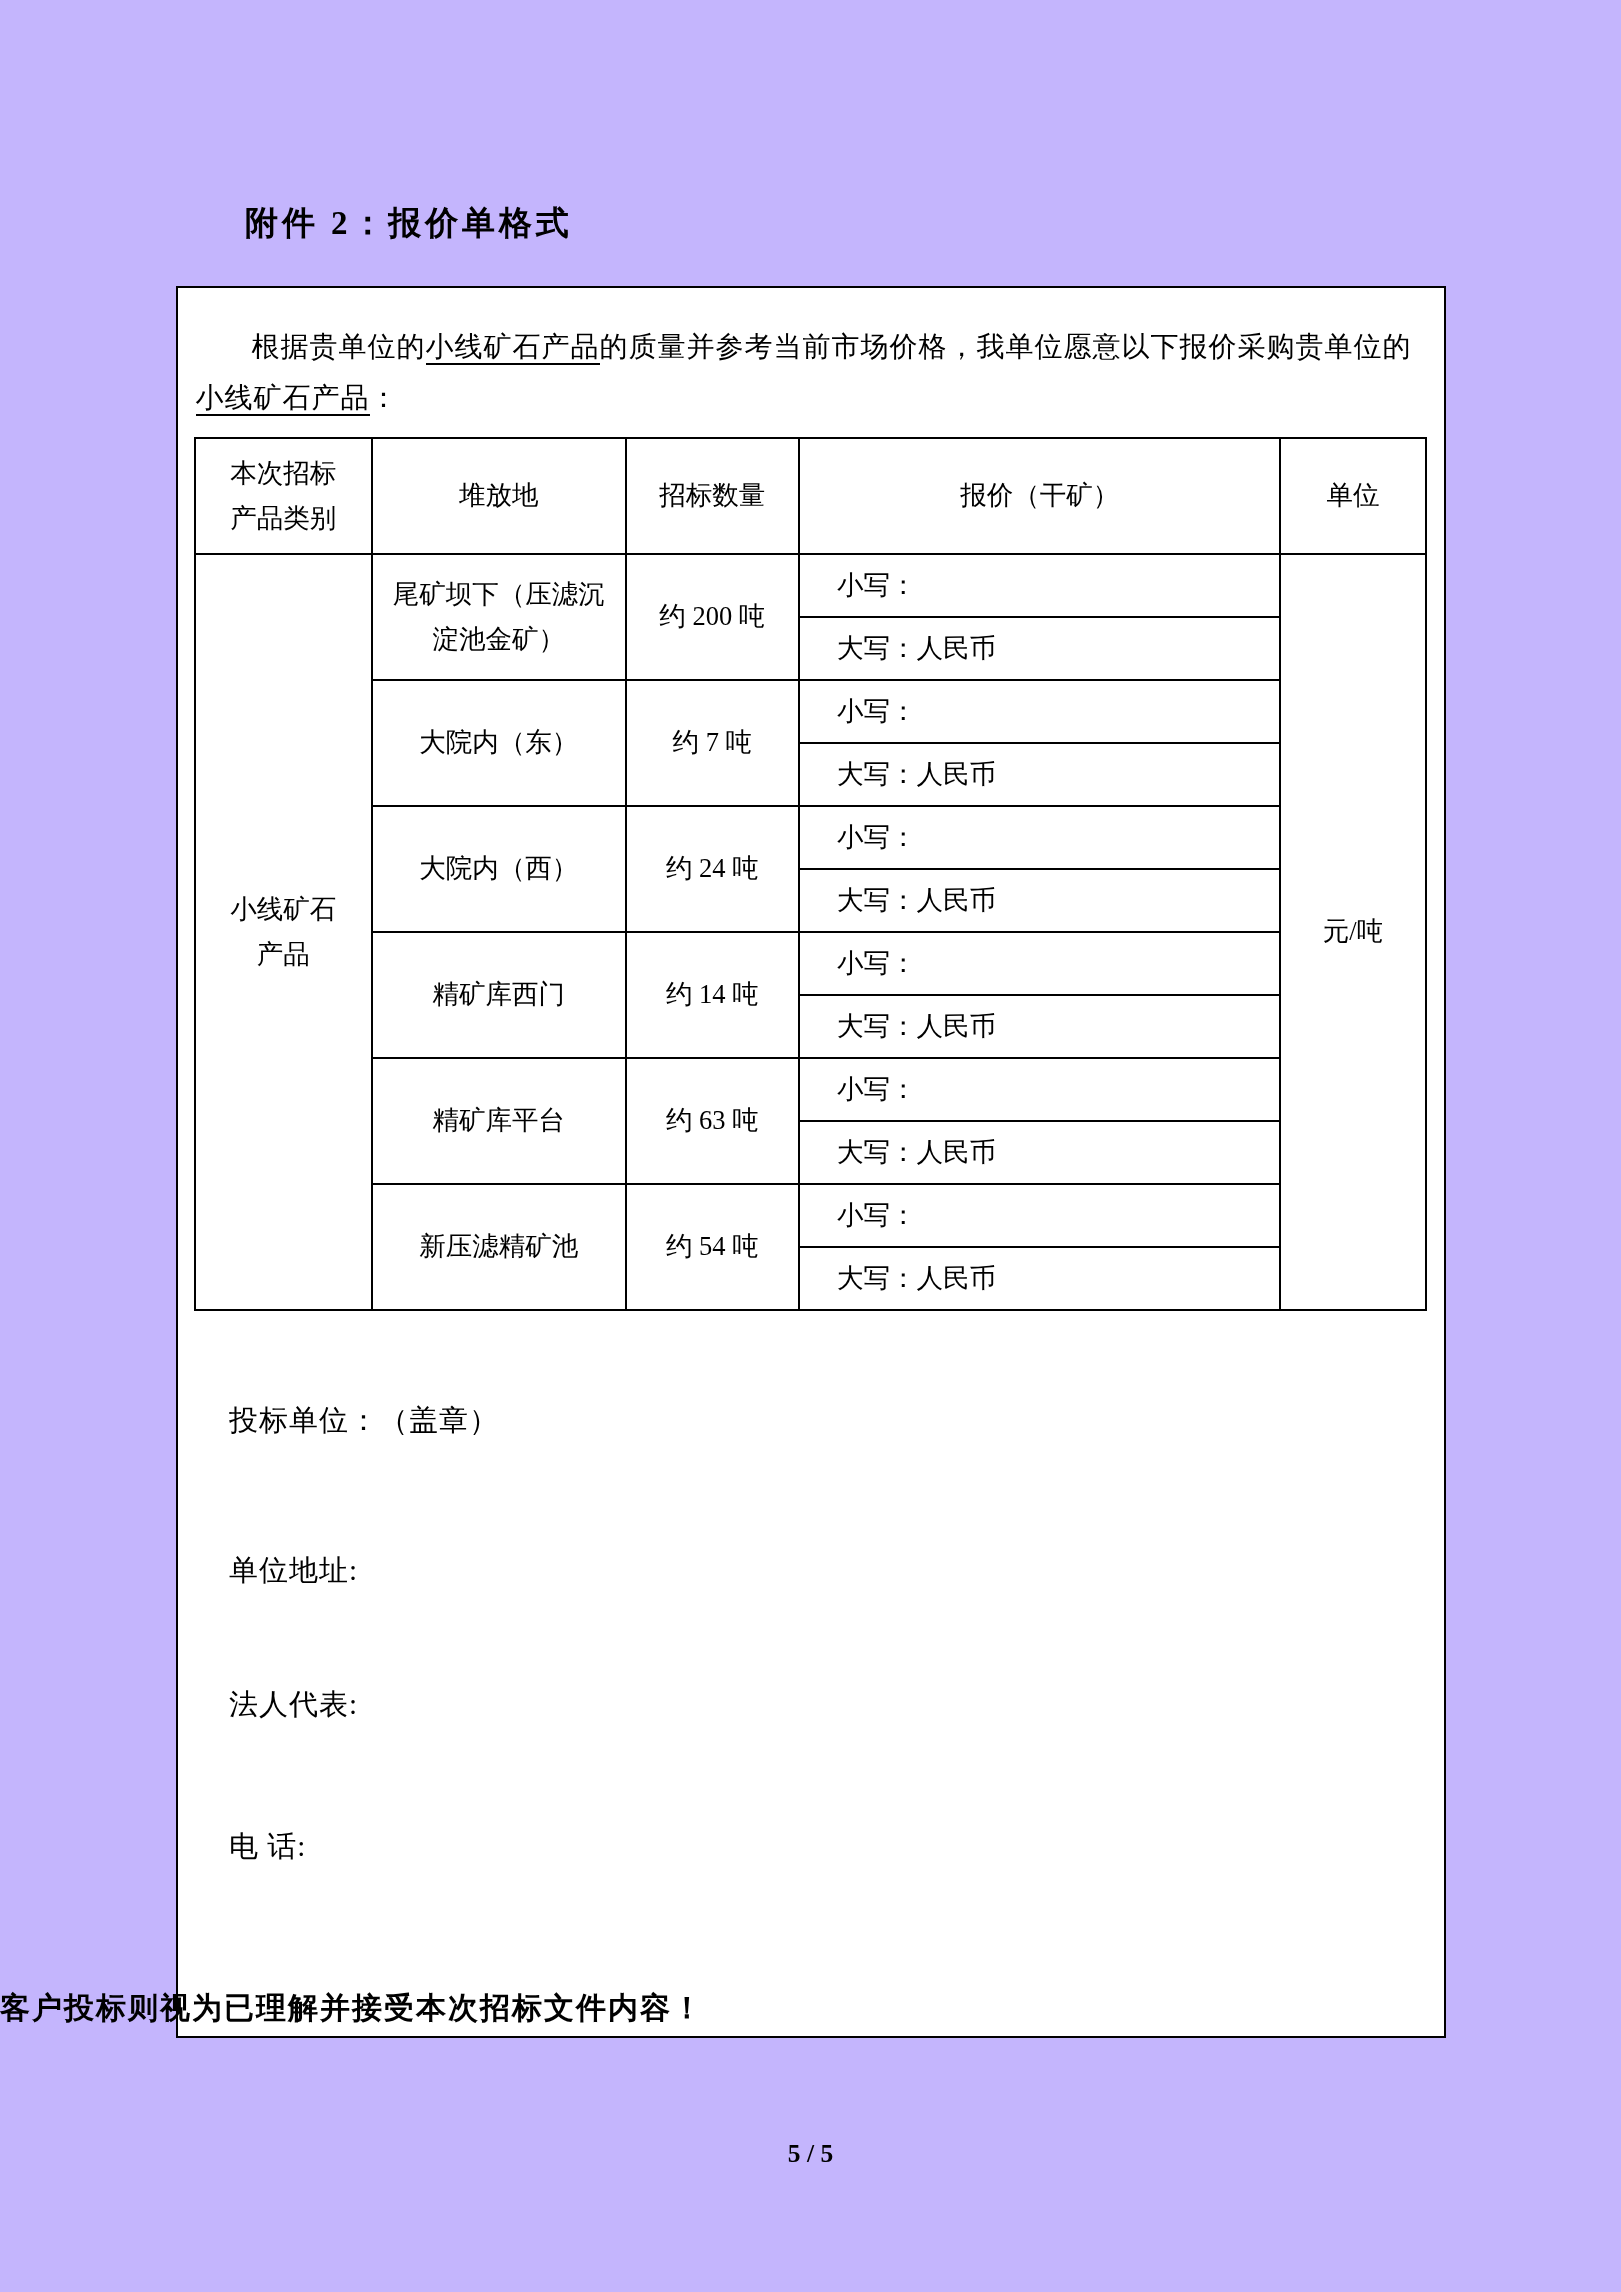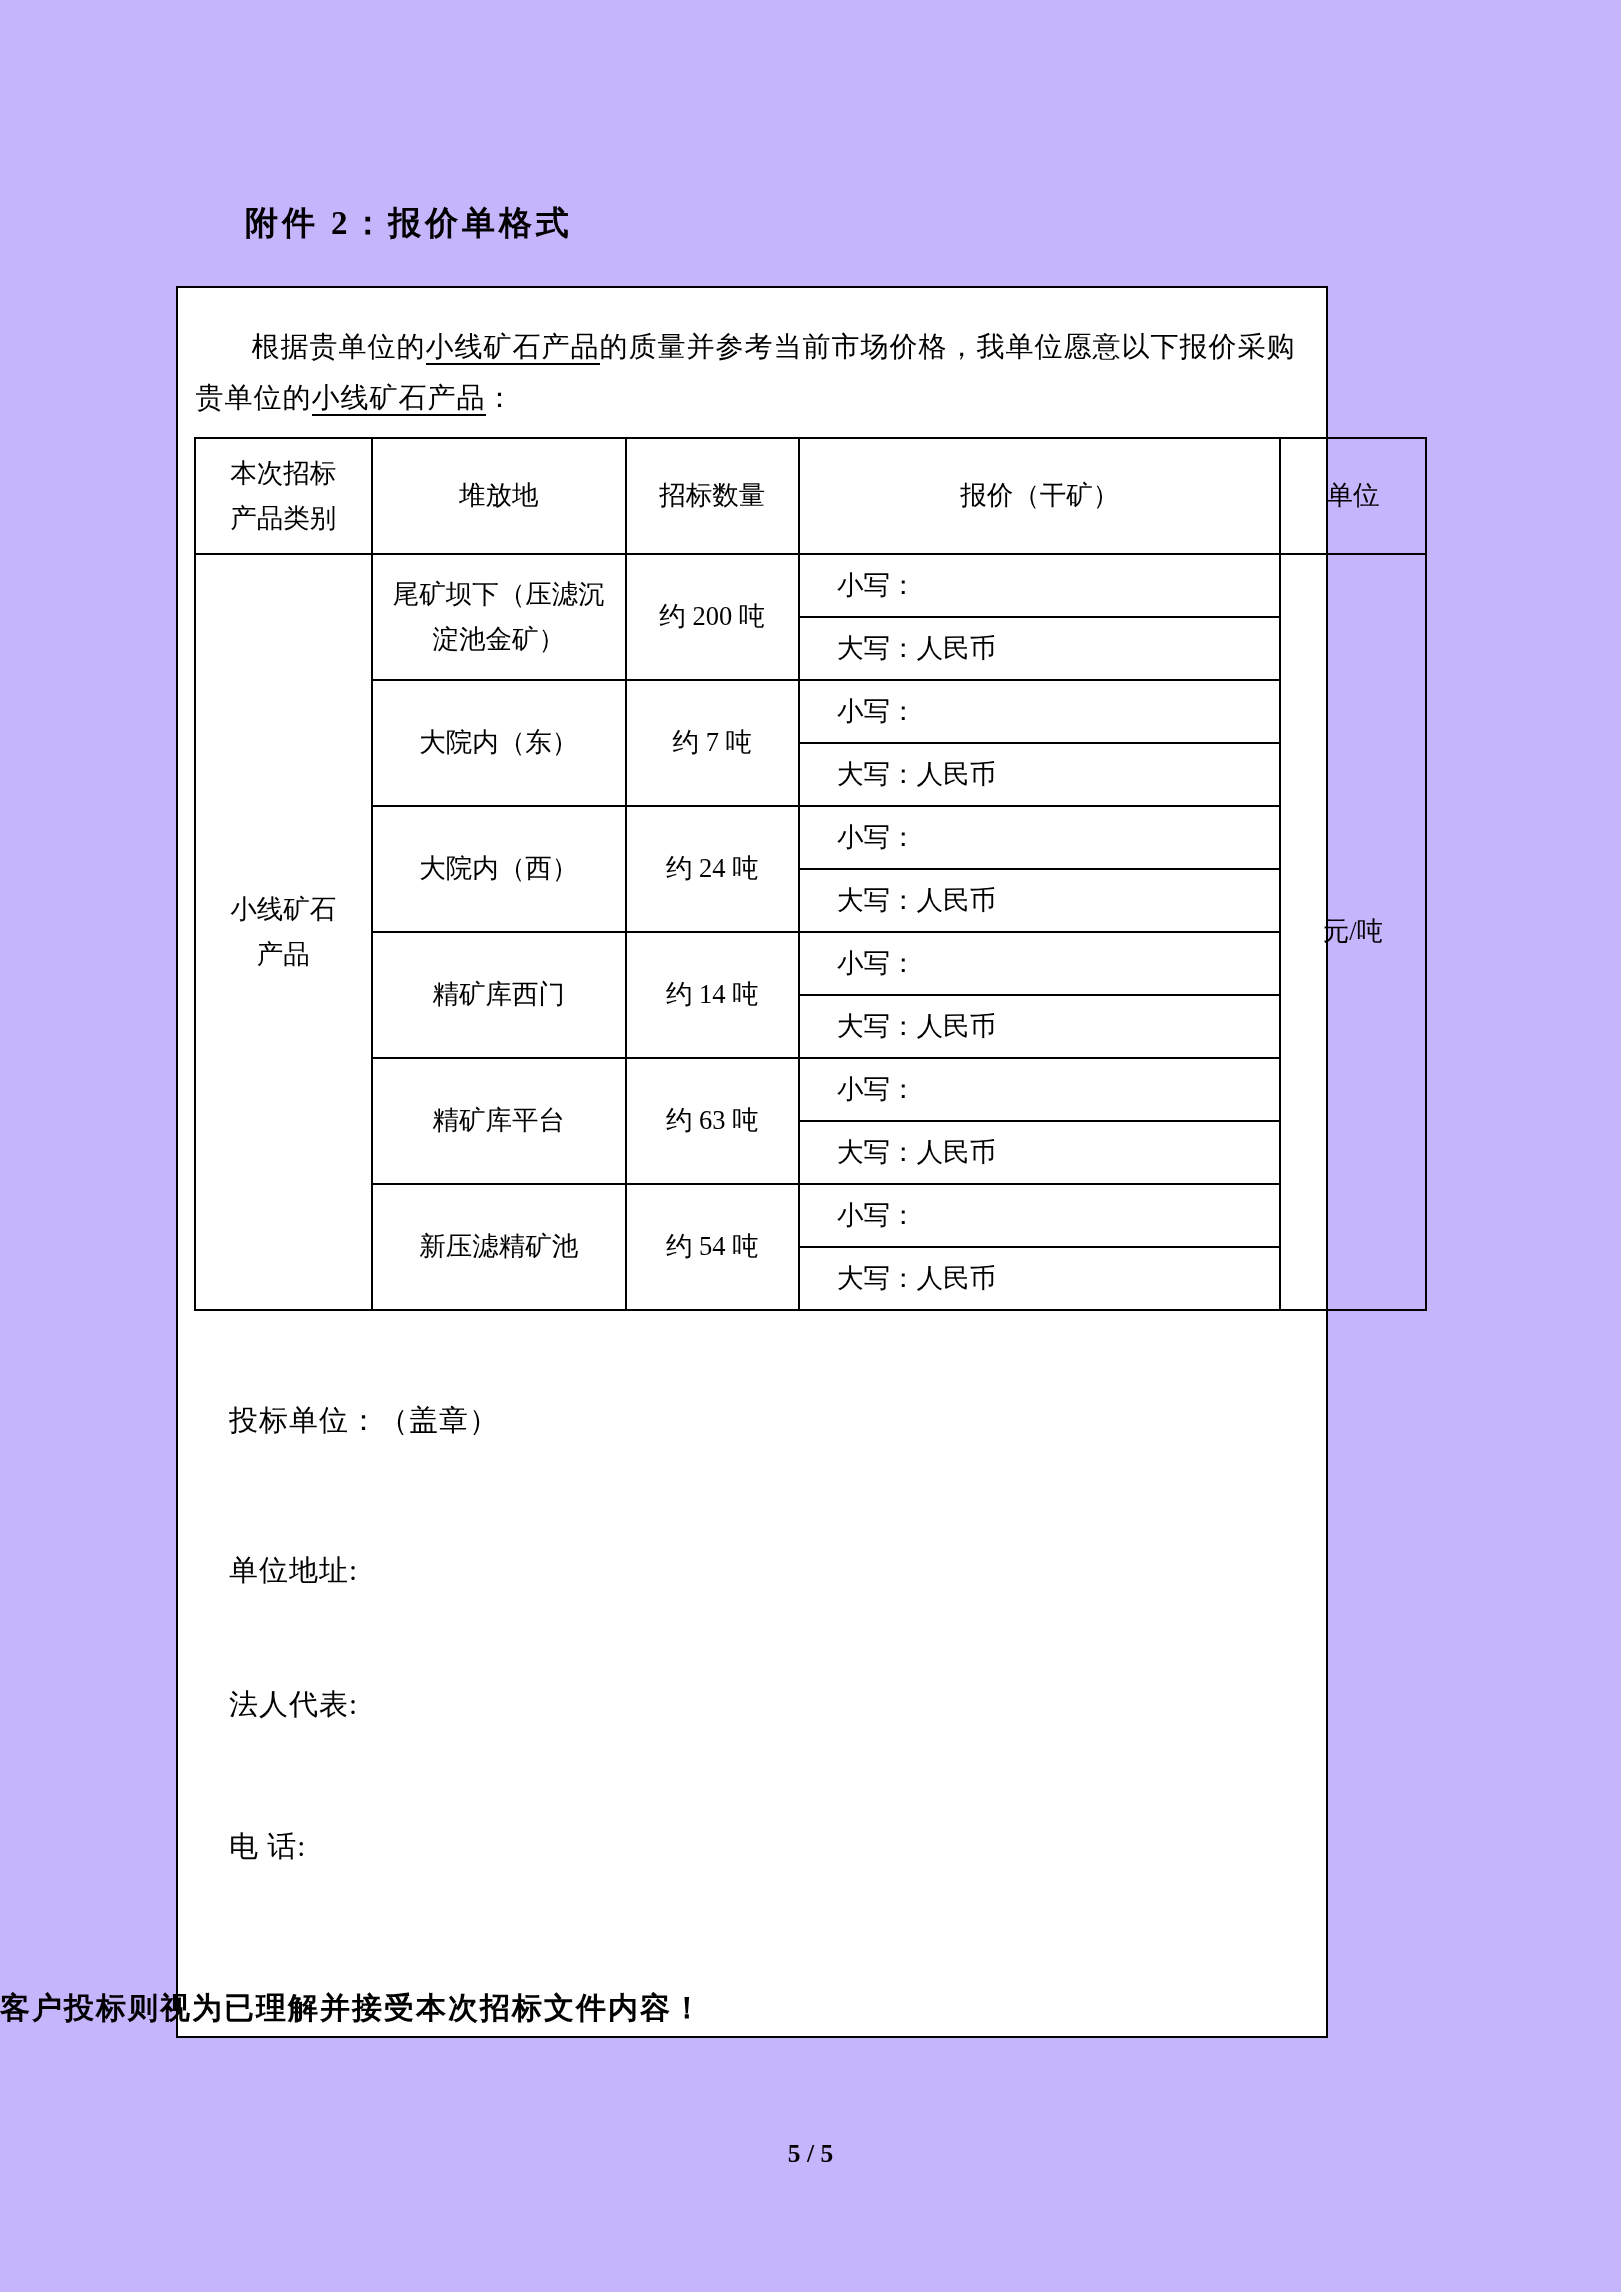--- a/index.html
+++ b/index.html
@@ -21,21 +21,21 @@
     top: 201px;
     font-size: 33px;
     font-weight: bold;
     letter-spacing: 3.9px;
     white-space: nowrap;
   }
   .main-box {
     position: absolute;
     left: 176px;
     top: 286px;
-    width: 1152px;
+    width: 1270px;
     height: 1752px;
     border: 2.9px solid #000000;
     background: #ffffff;
   }
   .intro {
     padding: 33px 17.6px 0 17.6px;
     font-size: 28px;
     line-height: 51px;
     text-indent: 2em;
     letter-spacing: 1px;

